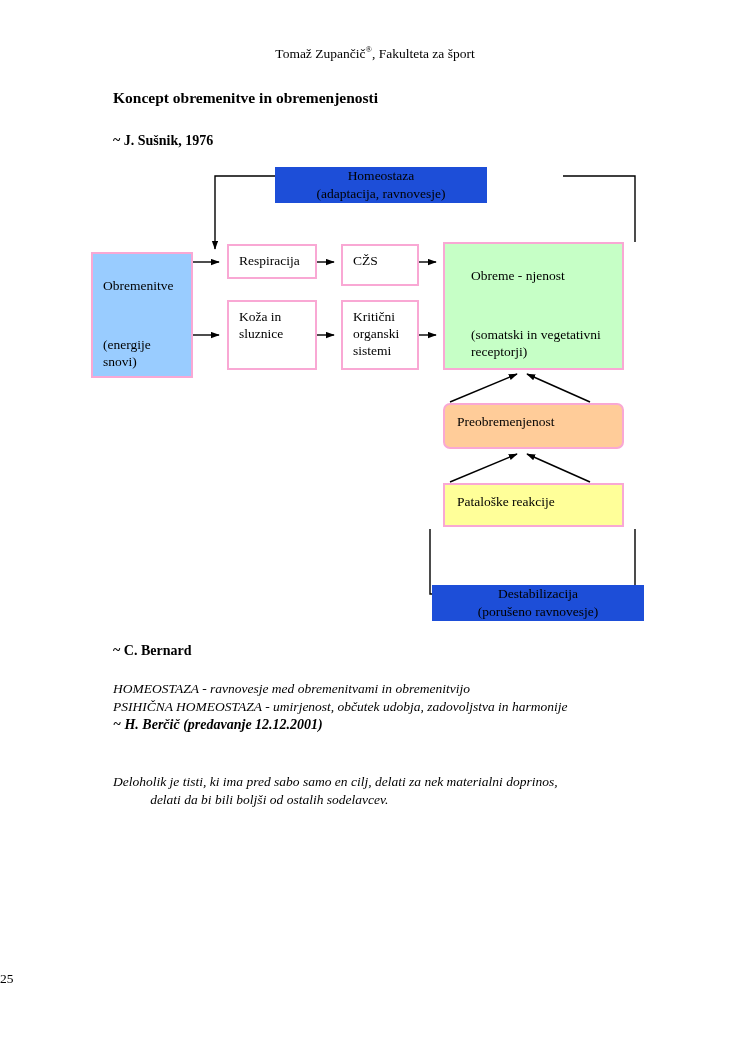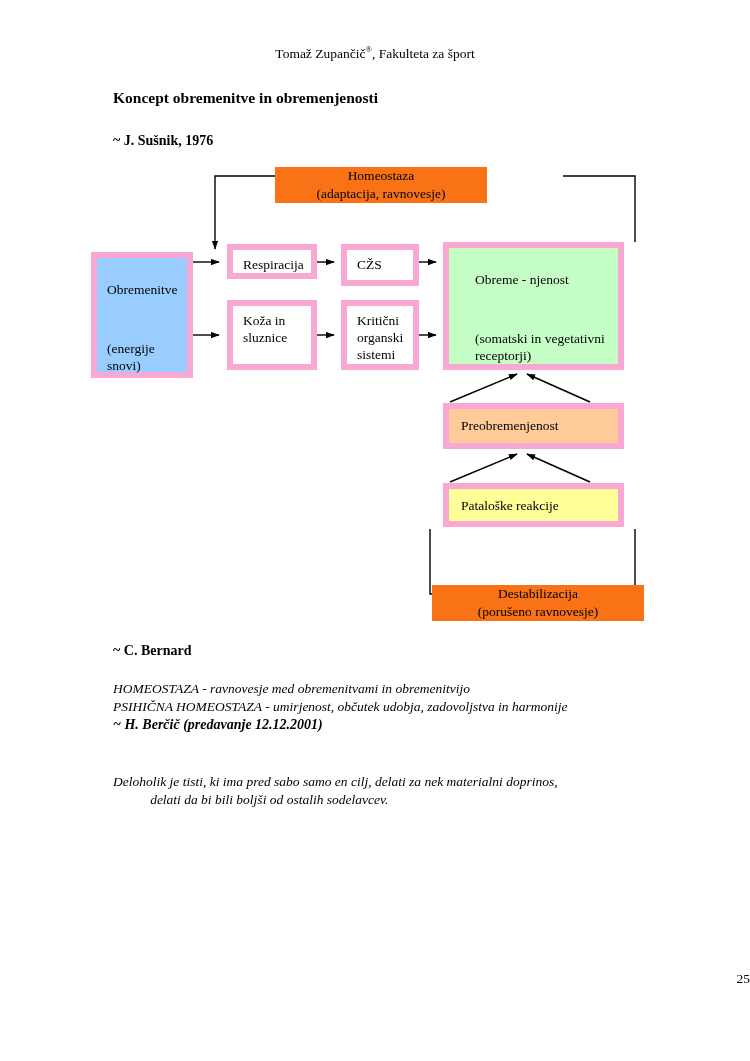--- a/index.html
+++ b/index.html
@@ -61,39 +61,39 @@
     font-style: italic;
   }
   .para.p1 { top: 680px; }
   .para.p2 { top: 773px; }
 
   .pagenum {
     position: absolute;
     left: 0;
     top: 971px;
     width: 750px;
-    text-align: right;
+    text-align: left;
     font-size: 13.5px;
   }
 
   
   .diagram {
     position: absolute;
     left: 0;
     top: 0;
     width: 750px;
     height: 1061px;
     pointer-events: none;
   }
   .diagram > * { pointer-events: auto; }
 
   .node {
     position: absolute;
     box-sizing: border-box;
-    border: 6px solid #f9a8d4;
+    border: 2px solid #f9a8d4;
     font-size: 13.5px;
     line-height: 17px;
     background: #ffffff;
     padding: 6px 8px 0 10px;
     white-space: pre-line;
   }
   .node.filled-blue   { background: #99ccff; }
   .node.filled-green  { background: #c6ffc6; }
   .node.filled-orange { background: #ffcc99; }
   .node.filled-yellow { background: #ffff99; }
@@ -101,21 +101,21 @@
   .node .line2 {
     display: block;
   }
 
   .caption {
     position: absolute;
     font-size: 13.5px;
     line-height: 18px;
     text-align: center;
     white-space: pre-line;
-    background: #f97316;
+    background: #1d4ed8;
     padding: 0 6px;
   }
 </style>
 </head>
 <body>
 
 <div class="page">
 
   <div class="runhead">
     <span>Tomaž Zupančič</span><sup>®</sup><span>, Fakulteta za šport</span>
@@ -183,21 +183,21 @@
     <div class="node" style="left:341px; top:300px; width:78px; height:70px;">Kritični
 organski
 sistemi</div>
 
     <div class="node filled-green" style="left:443px; top:242px; width:181px; height:128px; padding-left:26px;">
       <span>Obreme - njenost</span>
       <span class="line2" style="margin-top:42px;">(somatski in vegetativni
    receptorji)</span>
     </div>
 
-    <div class="node filled-orange" style="left:443px; top:403px; width:181px; height:46px; padding-left:12px; padding-top:8px;">Preobremenjenost</div>
+    <div class="node filled-orange" style="left:443px; top:403px; width:181px; height:46px; padding-left:12px; padding-top:8px;border-radius:7px;">Preobremenjenost</div>
 
     <div class="node filled-yellow" style="left:443px; top:483px; width:181px; height:44px; padding-left:12px; padding-top:8px;">Pataloške reakcije</div>
 
     <div class="caption" style="left:432px; top:585px; width:200px;">Destabilizacija
 (porušeno ravnovesje)</div>
 
   </div>
 
   <div class="h2 s2">~ C. Bernard</div>
   <div class="para p1">HOMEOSTAZA - ravnovesje med obremenitvami in obremenitvijo

